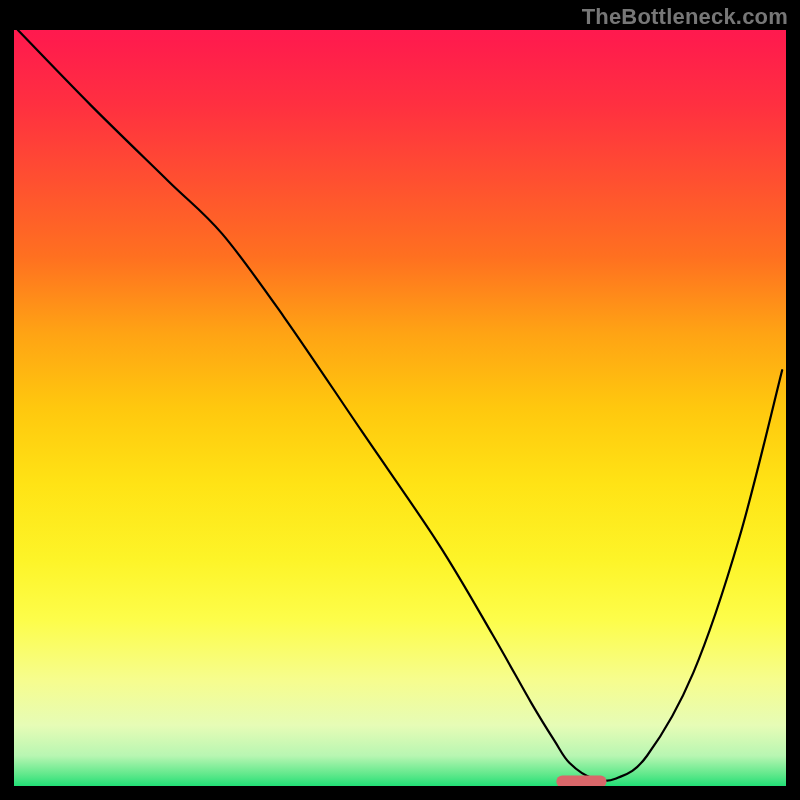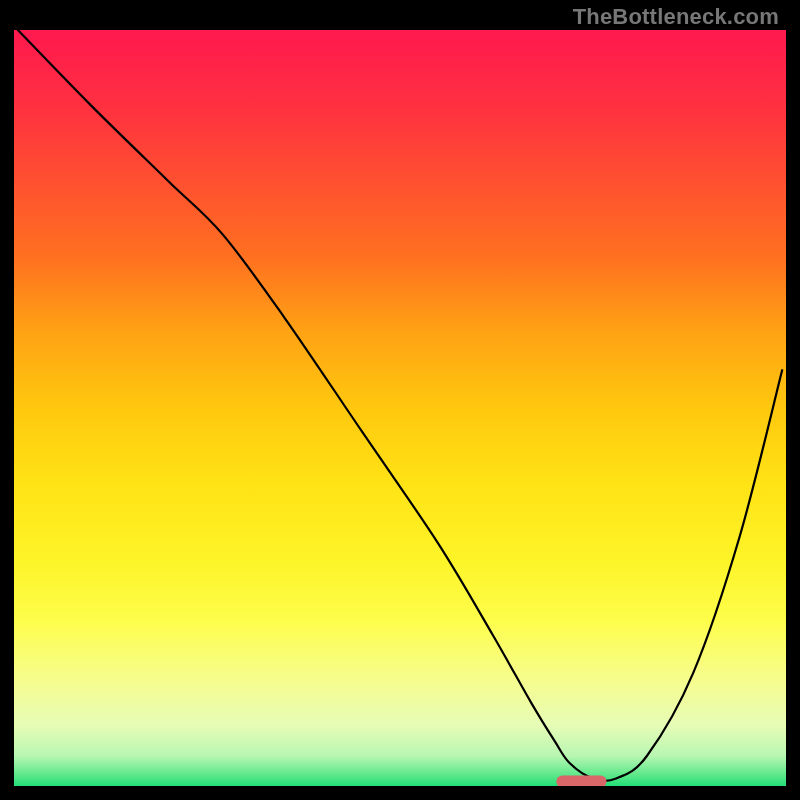--- a/index.html
+++ b/index.html
@@ -6,21 +6,21 @@
     margin: 0;
     padding: 0;
     width: 800px;
     height: 800px;
     background: #000;
     overflow: hidden;
   }
   .watermark {
     position: absolute;
     top: 4px;
-    right: 21px;
+    right: 12px;
     font-family: Arial, Helvetica, sans-serif;
     font-size: 22px;
     font-weight: bold;
     color: #777;
     letter-spacing: 0.2px;
     z-index: 10;
   }
   .frame {
     position: absolute;
     left: 14px;

